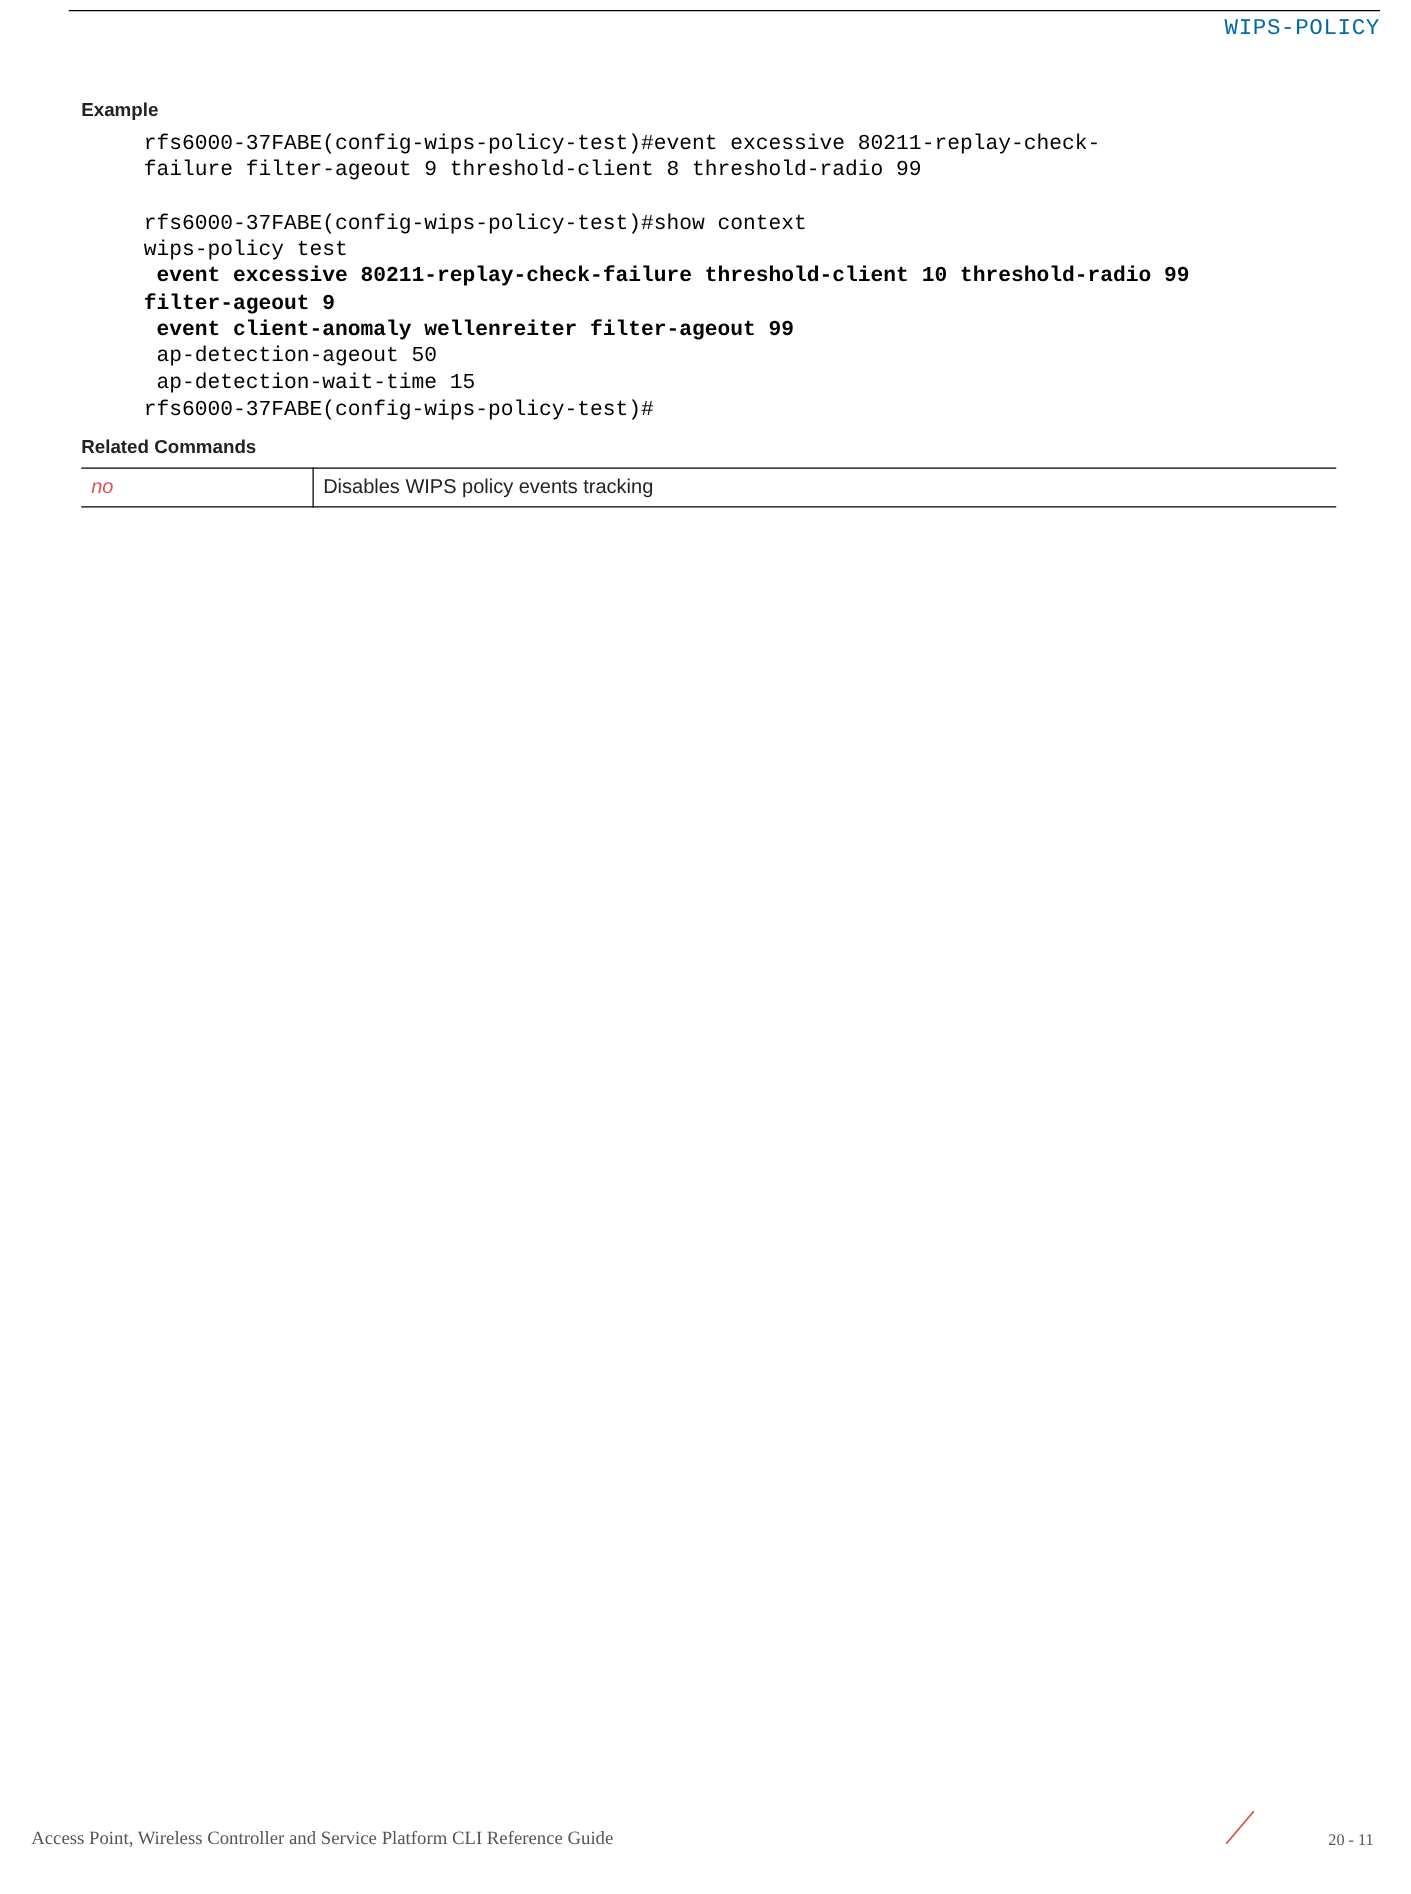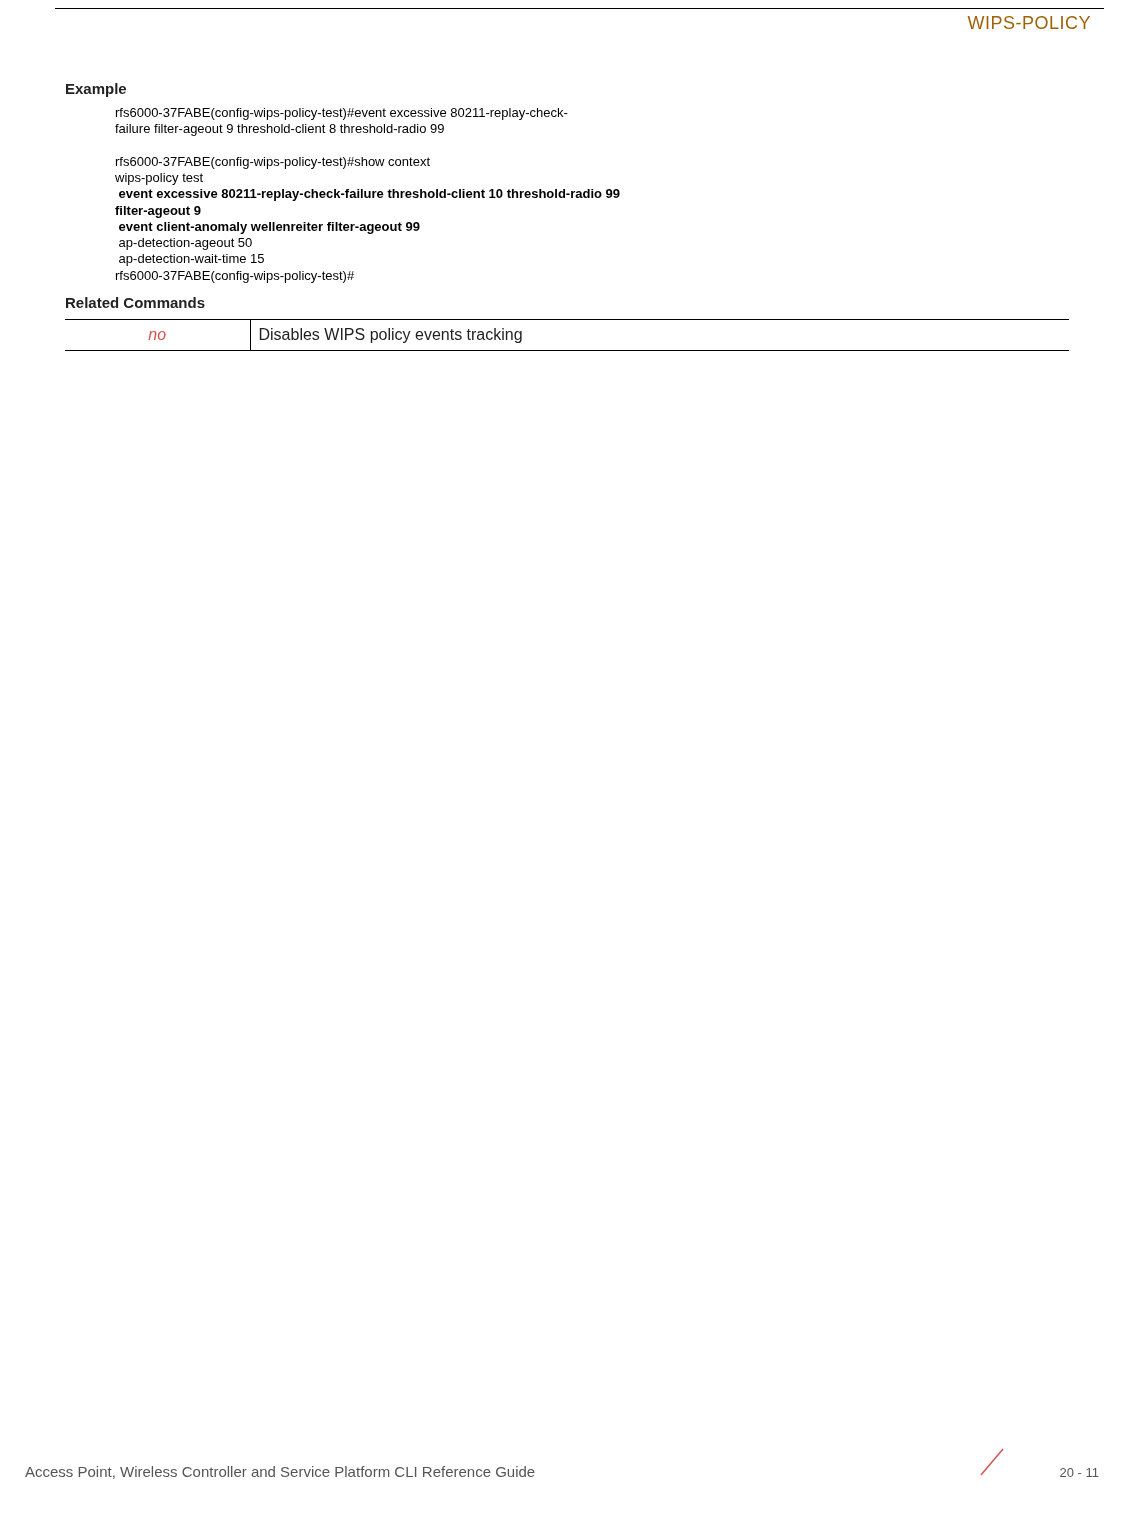--- a/index.html
+++ b/index.html
@@ -18,40 +18,41 @@
       position: absolute;
       top: 8px;
       left: 55px;
       right: 25px;
       height: 1px;
       background: #000;
     }
     .header-text {
       position: absolute;
       top: 13px;
-      right: 38px;
+      right: 25px;
       font-size: 18px;
-      color: #a16207;
+      color: #0369a1;
       letter-spacing: 0.5px;
+      font-family: Liberation Mono, monospace;
     }
     .content {
       position: absolute;
       top: 80px;
       left: 65px;
       right: 60px;
     }
     .section-heading {
       font-weight: bold;
       font-size: 15px;
       color: #222;
       margin-bottom: 8px;
     }
     .code-block {
-      font-family: Liberation Sans, sans-serif;
-      font-size: 13px;
+      font-family: Liberation Mono, monospace;
+      font-size: 17px;
       line-height: 1.25;
       white-space: pre;
       margin-left: 50px;
       margin-bottom: 10px;
       color: #000;
     }
     .code-bold {
       font-weight: bold;
     }
     .related-table {
@@ -65,32 +66,32 @@
       padding: 6px 8px;
       vertical-align: top;
       font-size: 16px;
     }
     .related-table td.col1 {
       width: 185px;
       border-right: 1px solid #000;
       color: #d9534f;
       font-style: italic;
       font-family: Arial, sans-serif;
-      text-align: center;
     }
     .related-table td.col2 {
       color: #222;
       margin-top: 24px;
     }
     .footer {
       position: absolute;
       bottom: 30px;
       left: 25px;
       right: 30px;
       height: 40px;
+      font-family: Liberation Serif, serif;
     }
     .footer-line-wrap {
       position: absolute;
       right: 92px;
       bottom: 8px;
       width: 30px;
       height: 30px;
     }
     .footer-text {
       position: absolute;

